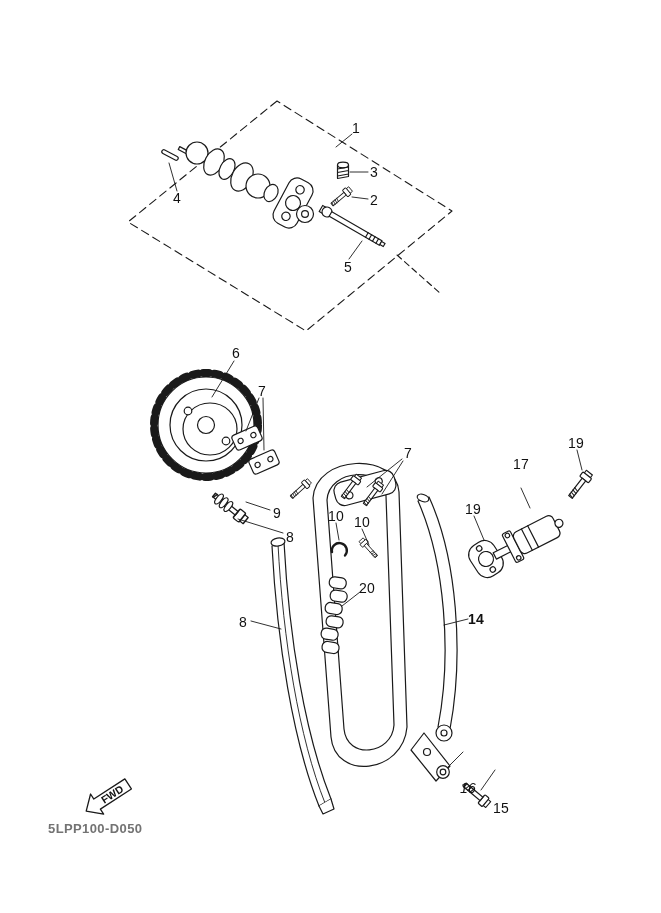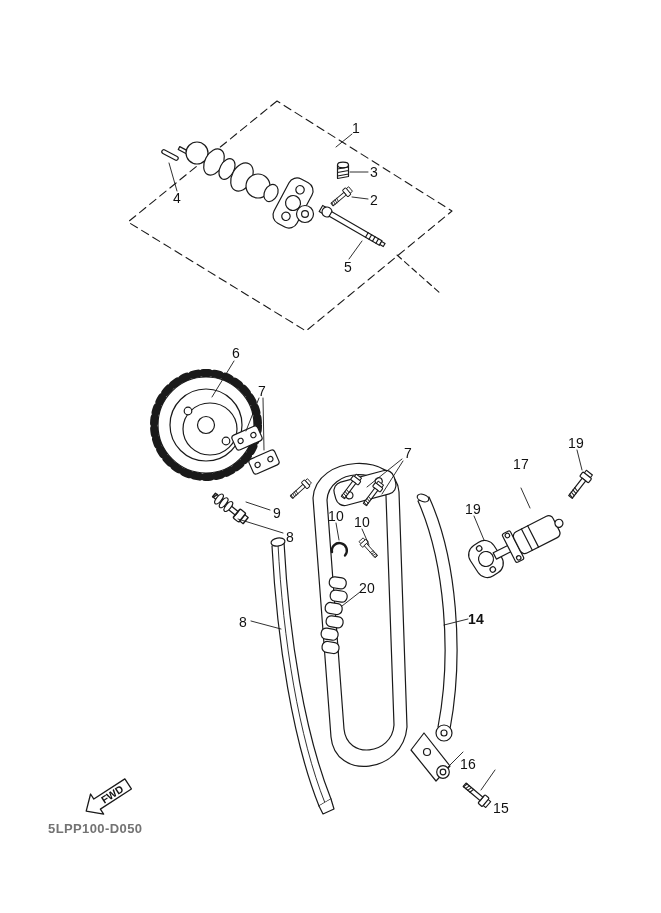--- a/index.html
+++ b/index.html
@@ -223,21 +223,21 @@
       <span class="callout" style="left: 262px; top: 391px;">7</span>
       <span class="callout" style="left: 290px; top: 537px;">8</span>
       <span class="callout" style="left: 277px; top: 513px;">9</span>
       <span class="callout" style="left: 336px; top: 516px;">10</span>
       <span class="callout" style="left: 362px; top: 522px;">10</span>
       <span class="callout" style="left: 408px; top: 453px;">7</span>
       <span class="callout" style="left: 367px; top: 588px;">20</span>
       <span class="callout" style="left: 243px; top: 622px;">8</span>
       <span class="callout" style="left: 476px; top: 619px; font-weight: bold;">14</span>
       <span class="callout" style="left: 501px; top: 808px;">15</span>
-      <span class="callout" style="left: 468px; top: 764px;">16</span>
+      <span class="callout" style="left: 468px; top: 788px; font-style: italic;">16</span>
       <span class="callout" style="left: 521px; top: 464px;">17</span>
       <span class="callout" style="left: 576px; top: 443px;">19</span>
       <span class="callout" style="left: 473px; top: 509px;">19</span>
     </div>
 
   <div class="diagram-code">5LPP100-D050</div>
 
 </div>
 
 </body></html>

